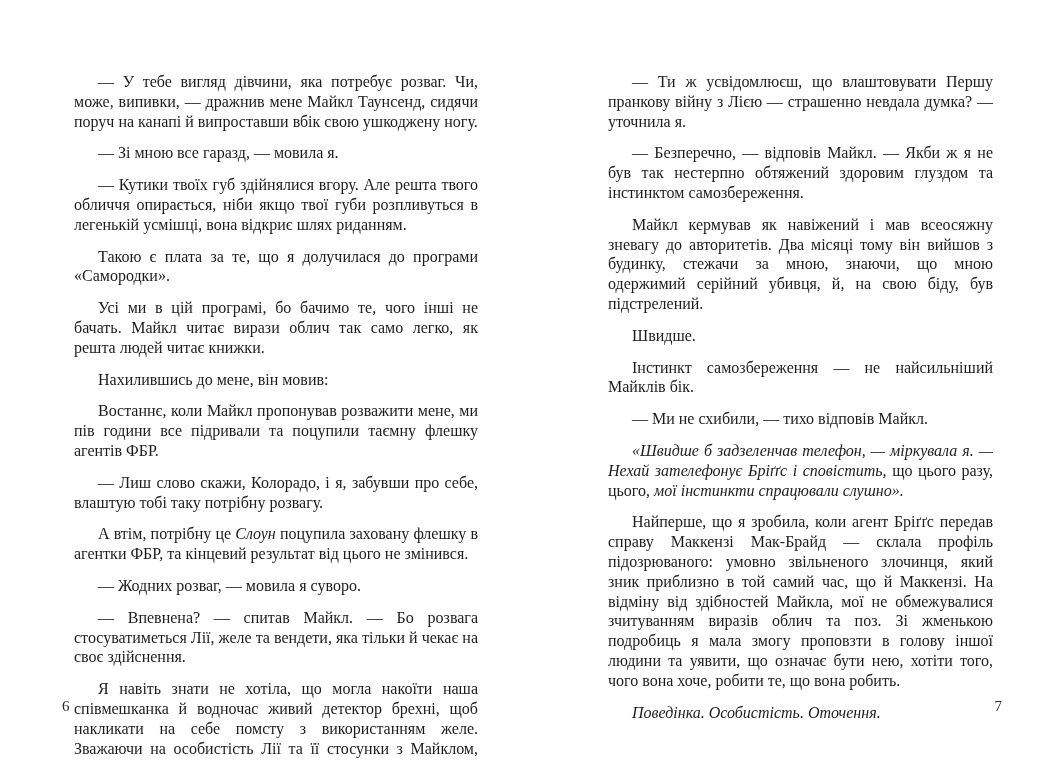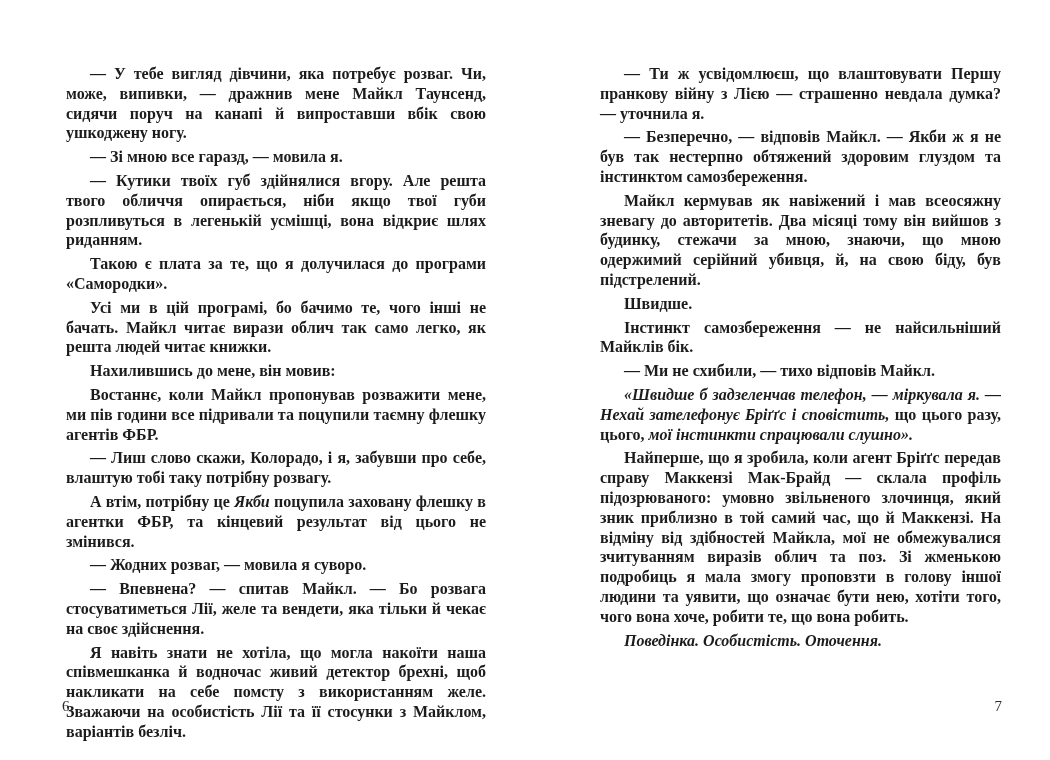--- a/index.html
+++ b/index.html
@@ -27,23 +27,22 @@
   }
   #page-left-text {
     left: 62px;
     width: 428px;
   }
   #page-right-text {
     left: 596px;
     width: 409px;
   }
   .para {
-    margin: 4px;
+    margin: 12px;
     text-indent: 24px;
-    font-weight: bold;
   }
   .para em {
     font-style: italic;
   }
   .page-footer {
     position: absolute;
     top: 697px;
     font-size: 15px;
     line-height: 18px;
     color: #2a2a2a;
@@ -66,21 +65,21 @@
 
   <div id="page-left-text" class="page-col">
       <p class="para"><span>— У тебе вигляд дівчини, яка потребує розваг. Чи, може, випивки, — дражнив мене Майкл Таунсенд, сидячи поруч на канапі й випроставши вбік свою ушкоджену ногу.</span></p>
       <p class="para"><span>— Зі мною все гаразд, — мовила я.</span></p>
       <p class="para"><span>— Кутики твоїх губ здійнялися вгору. Але решта твого обличчя опирається, ніби якщо твої губи розпливуться в легенькій усмішці, вона відкриє шлях риданням.</span></p>
       <p class="para"><span>Такою є плата за те, що я долучилася до програми «Самородки».</span></p>
       <p class="para"><span>Усі ми в цій програмі, бо бачимо те, чого інші не бачать. Майкл читає вирази облич так само легко, як решта людей читає книжки.</span></p>
       <p class="para"><span>Нахилившись до мене, він мовив:</span></p>
       <p class="para"><span>Востаннє, коли Майкл пропонував розважити мене, ми пів години все підривали та поцупили таємну флешку агентів ФБР.</span></p>
       <p class="para"><span>— Лиш слово скажи, Колорадо, і я, забувши про себе, влаштую тобі таку потрібну розвагу.</span></p>
-      <p class="para"><span>А втім, потрібну це </span><em>Якби</em><span> поцупила заховану флешку в агентки ФБР, та кінцевий результат від цього не змінився.</span></p>
+      <p class="para"><span>А втім, потрібну це </span><em>Слоун</em><span> поцупила заховану флешку в агентки ФБР, та кінцевий результат від цього не змінився.</span></p>
       <p class="para"><span>— Жодних розваг, — мовила я суворо.</span></p>
       <p class="para"><span>— Впевнена? — спитав Майкл. — Бо розвага стосуватиметься Лії, желе та вендети, яка тільки й чекає на своє здійснення.</span></p>
       <p class="para"><span>Я навіть знати не хотіла, що могла накоїти наша співмешканка й водночас живий детектор брехні, щоб накликати на себе помсту з використанням желе. Зважаючи на особистість Лії та її стосунки з Майклом, варіантів безліч.</span></p>
     </div>
 
   <div id="page-right-text" class="page-col">
       <p class="para"><span>— Ти ж усвідомлюєш, що влаштовувати Першу пранкову війну з Лією — страшенно невдала думка? — уточнила я.</span></p>
       <p class="para"><span>— Безперечно, — відповів Майкл. — Якби ж я не був так нестерпно обтяжений здоровим глуздом та інстинктом самозбереження.</span></p>
       <p class="para"><span>Майкл кермував як навіжений і мав всеосяжну зневагу до авторитетів. Два місяці тому він вийшов з будинку, стежачи за мною, знаючи, що мною одержимий серійний убивця, й, на свою біду, був підстрелений.</span></p>
       <p class="para"><span>Швидше.</span></p>

